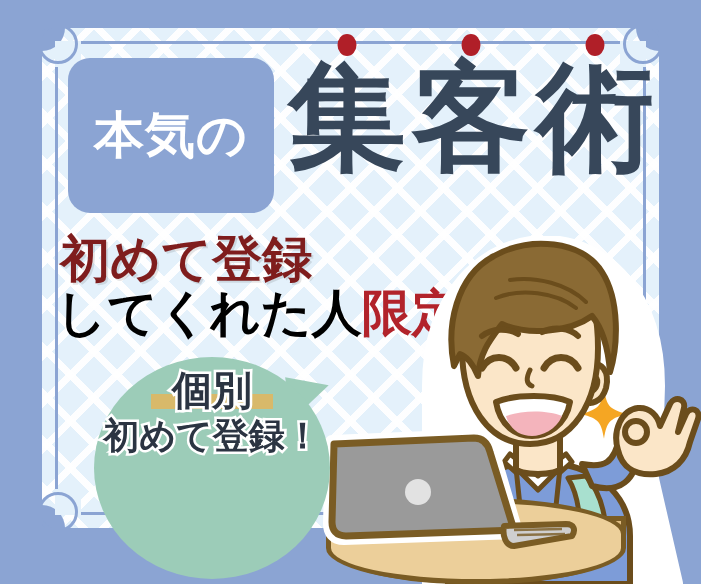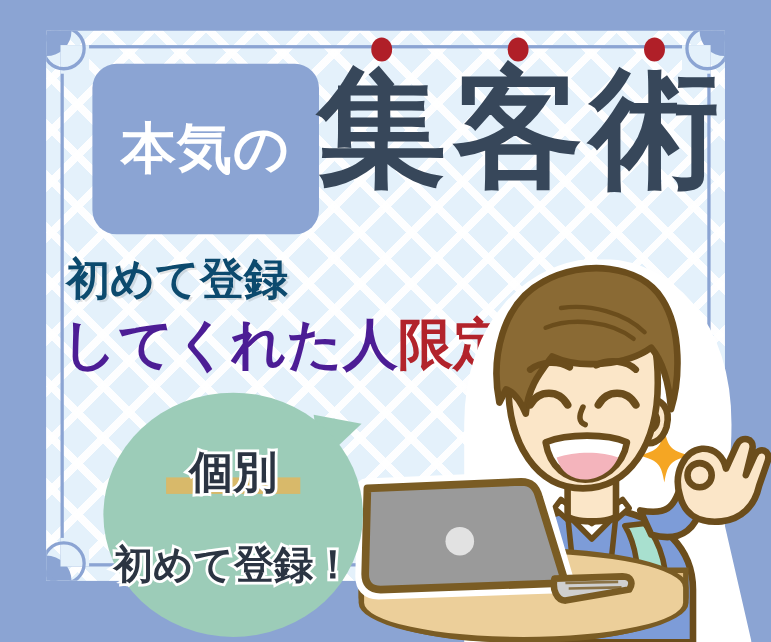--- a/index.html
+++ b/index.html
@@ -86,21 +86,21 @@
   
   .content {
     position: absolute;
     inset: 0;
     z-index: 5;
   }
 
   
   .badge {
     position: absolute;
-    left: 84px;
+    left: 68px;
     top: 58px;
     width: 206px;
     height: 155px;
     background: #8ba4d3;
     border-radius: 22px;
     display: flex;
     flex-direction: column;
     align-items: center;
     justify-content: center;
     gap: 18px;
@@ -139,37 +139,37 @@
     height: 22px;
     background: #b01f28;
     border-radius: 50%;
   }
 
   
   .sub1 {
     position: absolute;
     left: 60px;
     top: 234px;
-    font-size: 40px;
+    font-size: 50px;
     font-weight: bold;
     line-height: 1;
-    color: #0c4a6e;
+    color: #7f1d1d;
     white-space: nowrap;
     text-shadow: 2px 2px 0 rgba(0,0,0,0.10);
   }
   .sub2 {
     position: absolute;
     left: 56px;
     top: 288px;
     font-size: 50px;
     font-weight: bold;
     line-height: 1;
     white-space: nowrap;
   }
-  .sub2 .dark { color: #4c1d95; }
+  .sub2 .dark { color: #000000; }
   .sub2 .red  { color: #b2232b; }
 
   
   .bubble {
     position: absolute;
     left: 94px;
     top: 357px;
     width: 236px;
     height: 222px;
     background: #9cccb8;
@@ -195,21 +195,21 @@
   }
   .bline {
     position: relative;
     display: inline-block;
     font-weight: bold;
     color: #2b3442;
     line-height: 1.12;
     -webkit-text-stroke: 5px #ffffff;
     paint-order: stroke fill;
   }
-  .brow { position: relative; margin-bottom: 3px; margin-top: 40px; }
+  .brow { position: relative; margin-bottom: 3px; }
   .brow .hl {
     position: absolute;
     left: 50%;
     transform: translateX(-50%);
     bottom: 4px;
     height: 15px;
     background: #d8b96a;
     z-index: 0;
   }
   .brow .bline { position: relative; z-index: 1; }

